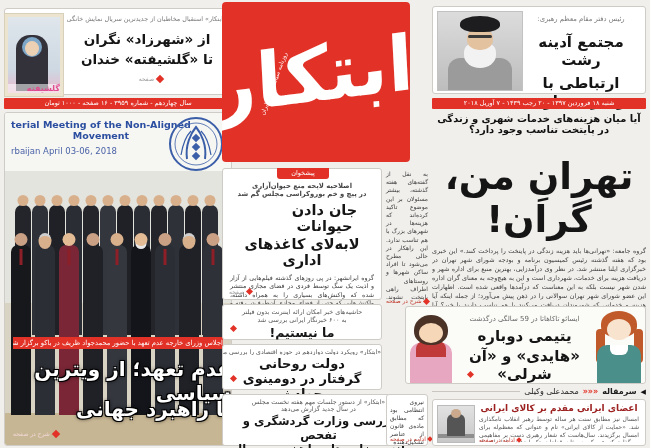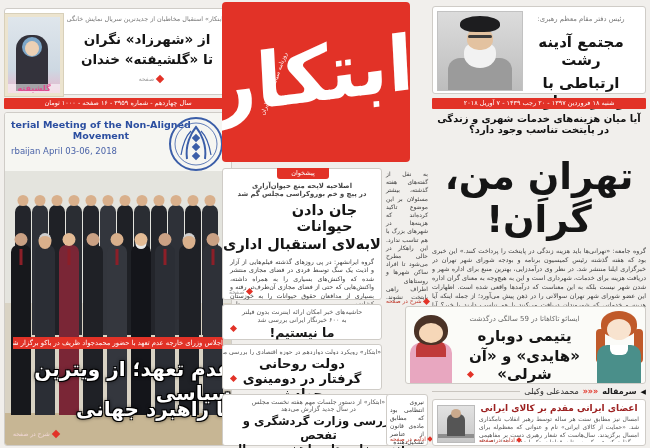--- a/index.html
+++ b/index.html
@@ -11,21 +11,21 @@
   .headline{color:#151515;font-weight:bold;}
   .bodytxt{color:#3c3c3c;text-align:justify;text-align-last:justify;}
   .diamond{display:inline-block;width:6px;height:6px;background:#e23227;transform:rotate(45deg);}
   .center{text-align:center;}
   
   .poster{position:absolute;right:168px;top:5px;width:52px;height:76px;background:#fff;border:3px solid #ece4cf;box-shadow:0 0 0 1px #d8d0ba;}
   .poster .sky{position:absolute;inset:0;background:linear-gradient(#dfe6ec,#cdd8e2 70%,#e8b7cd);}
   .poster .chador{position:absolute;left:8px;top:18px;width:32px;height:56px;background:#33323b;border-radius:14px 14px 0 0;}
   .poster .scarf{position:absolute;left:14px;top:20px;width:20px;height:20px;background:#7da7c9;border-radius:50%;}
   .poster .face{position:absolute;left:17px;top:24px;width:14px;height:15px;background:#ecd0b4;border-radius:50%;}
-  .poster .callig{position:absolute;left:0;bottom:0;width:100%;font-size:8px;color:#e04a8f;font-weight:bold;text-align:center;background:rgba(255,255,255,.55);}
+  .poster .callig{position:absolute;left:0;bottom:0;width:100%;font-size:8px;color:#e04a8f;font-weight:bold;background:rgba(255,255,255,.55);}
   
   .nam-backdrop{position:absolute;inset:0;background:linear-gradient(#f6f6f2 0 58px,#e4e4de 58px 190px,#d9d3c4 190px 300px,#c7b694 300px 100%);}
   .figure{position:absolute;border-radius:7px 7px 0 0;}
   .figure .head{position:absolute;left:50%;transform:translateX(-50%);top:-10px;width:11px;height:11px;border-radius:50%;}
   .nam-caption-en{position:absolute;left:6px;top:6px;direction:ltr;text-align:left;color:#2b4ea0;}
   .nam-emblem{position:absolute;right:6px;top:2px;}
   .photo-kicker{position:absolute;left:8px;right:8px;top:224px;background:#e23227;color:#fff;font-size:6.8px;line-height:12px;text-align:center;white-space:nowrap;overflow:hidden;}
   .photo-headline{position:absolute;left:0;right:0;color:#fff;font-weight:bold;font-size:20px;text-align:right;
      text-shadow:0 0 4px #000,1px 1px 0 #000,-1px -1px 0 #000,1px -1px 0 #000,-1px 1px 0 #000;}
   
@@ -192,21 +192,21 @@
       <span class="diamond" style="width:5px;height:5px;"></span>
       <span style="font-size:5.8px;color:#c0392b;white-space:nowrap;">شرح در صفحه</span>
     </div>
   </div>
 
   <div class="box" style="left:222px;top:168px;width:160px;height:132px;">
     <div style="position:absolute;top:-1px;right:52px;width:52px;height:11px;background:#e23227;color:#fff;font-size:6.5px;line-height:11px;text-align:center;border-radius:0 0 3px 3px;">پیشخوان</div>
     <div class="kicker center" style="font-size:6.8px;margin-top:13px;color:#444;">اصلاحیه لایحه منع حیوان‌آزاری</div>
     <div class="kicker center" style="font-size:6.8px;color:#444;">در پیچ و خم بوروکراسی مجلس گم شد</div>
     <div class="headline center" style="font-size:14.5px;margin-top:4px;padding-left:45px;">جان دادن حیوانات</div>
-    <div class="headline center" style="font-size:14.5px;margin-top:2px;">لابه‌لای استقبال اداری</div>
+    <div class="headline center" style="font-size:14.5px;margin-top:2px;">لابه‌لای کاغذهای اداری</div>
     <div class="bodytxt" style="font-size:6.3px;line-height:8.4px;margin:6px 7px 0 7px;">گروه ایرانشهر: در پی روزهای گذشته فیلم‌هایی از آزار و اذیت یک سگ توسط فردی در فضای مجازی منتشر شده که واکنش‌های بسیاری را به همراه داشته، واکنش‌هایی که حتی از فضای مجازی آن‌طرف‌تر رفته و بسیاری از مدافعان حقوق حیوانات را به خوزستان کشانده تا...</div>
     <div style="position:absolute;left:6px;bottom:4px;display:flex;align-items:center;gap:3px;">
       <span class="diamond" style="width:5px;height:5px;"></span>
       <span style="font-size:6px;color:#999;">صفحه</span>
     </div>
   </div>
 
   <div class="box" style="left:222px;top:304px;width:160px;height:36px;">
     <div class="kicker center" style="font-size:6.4px;margin-top:3px;color:#555;font-weight:normal;">حاشیه‌های خبر امکان ارائه اینترنت بدون فیلتر</div>
     <div class="kicker center" style="font-size:6.4px;color:#555;font-weight:normal;">به ۶۰۰ خبرنگار ایرانی بررسی شد</div>

